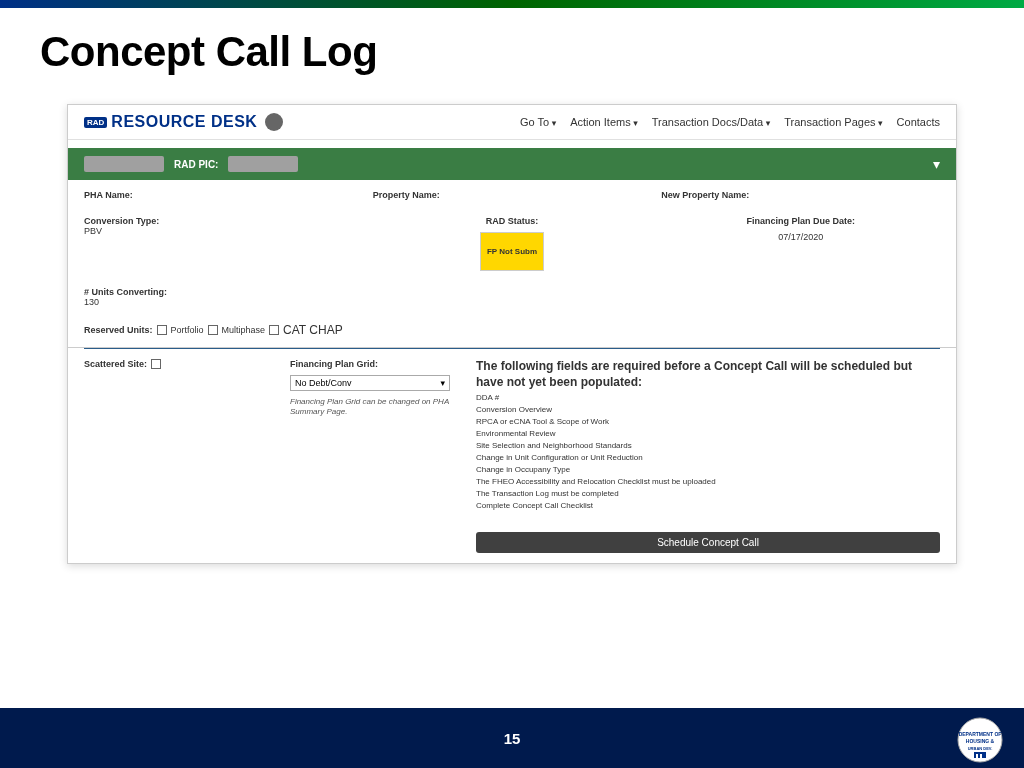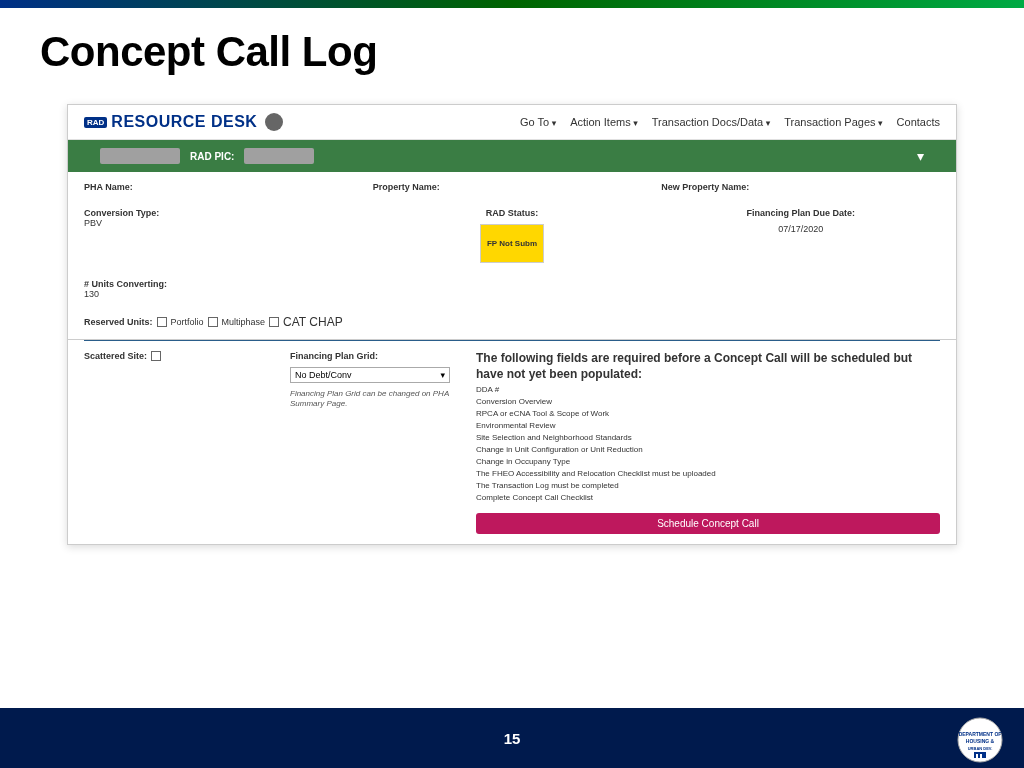--- a/index.html
+++ b/index.html
@@ -129,24 +129,25 @@
 
     .nav-link-dropdown::after {
       content: " ▾";
       font-size: 9px;
     }
 
     
     .green-bar {
       background: #3a7d44;
       color: #fff;
-      padding: 8px 32px;
+      padding: 8px 16px;
       display: flex;
       align-items: center;
       justify-content: space-between;
+      margin-top: 8px;
     }
 
     .rad-pic-area {
       display: flex;
       align-items: center;
       gap: 10px;
     }
 
     .redacted-block {
       background: #a0a0a0;
@@ -285,22 +286,22 @@
     .req-header span {
       font-weight: bold;
     }
 
     .req-item {
       font-size: 8px;
       color: #333;
     }
 
     .schedule-btn {
-      margin-top: 8px;
-      background: #be185d;
+      margin-top: 19px;
+      background: #404040;
       color: #fff;
       border: none;
       padding: 5px 14px;
       font-size: 10px;
       cursor: pointer;
       border-radius: 3px;
       display: inline-block;
     }
 
     .section-divider {

